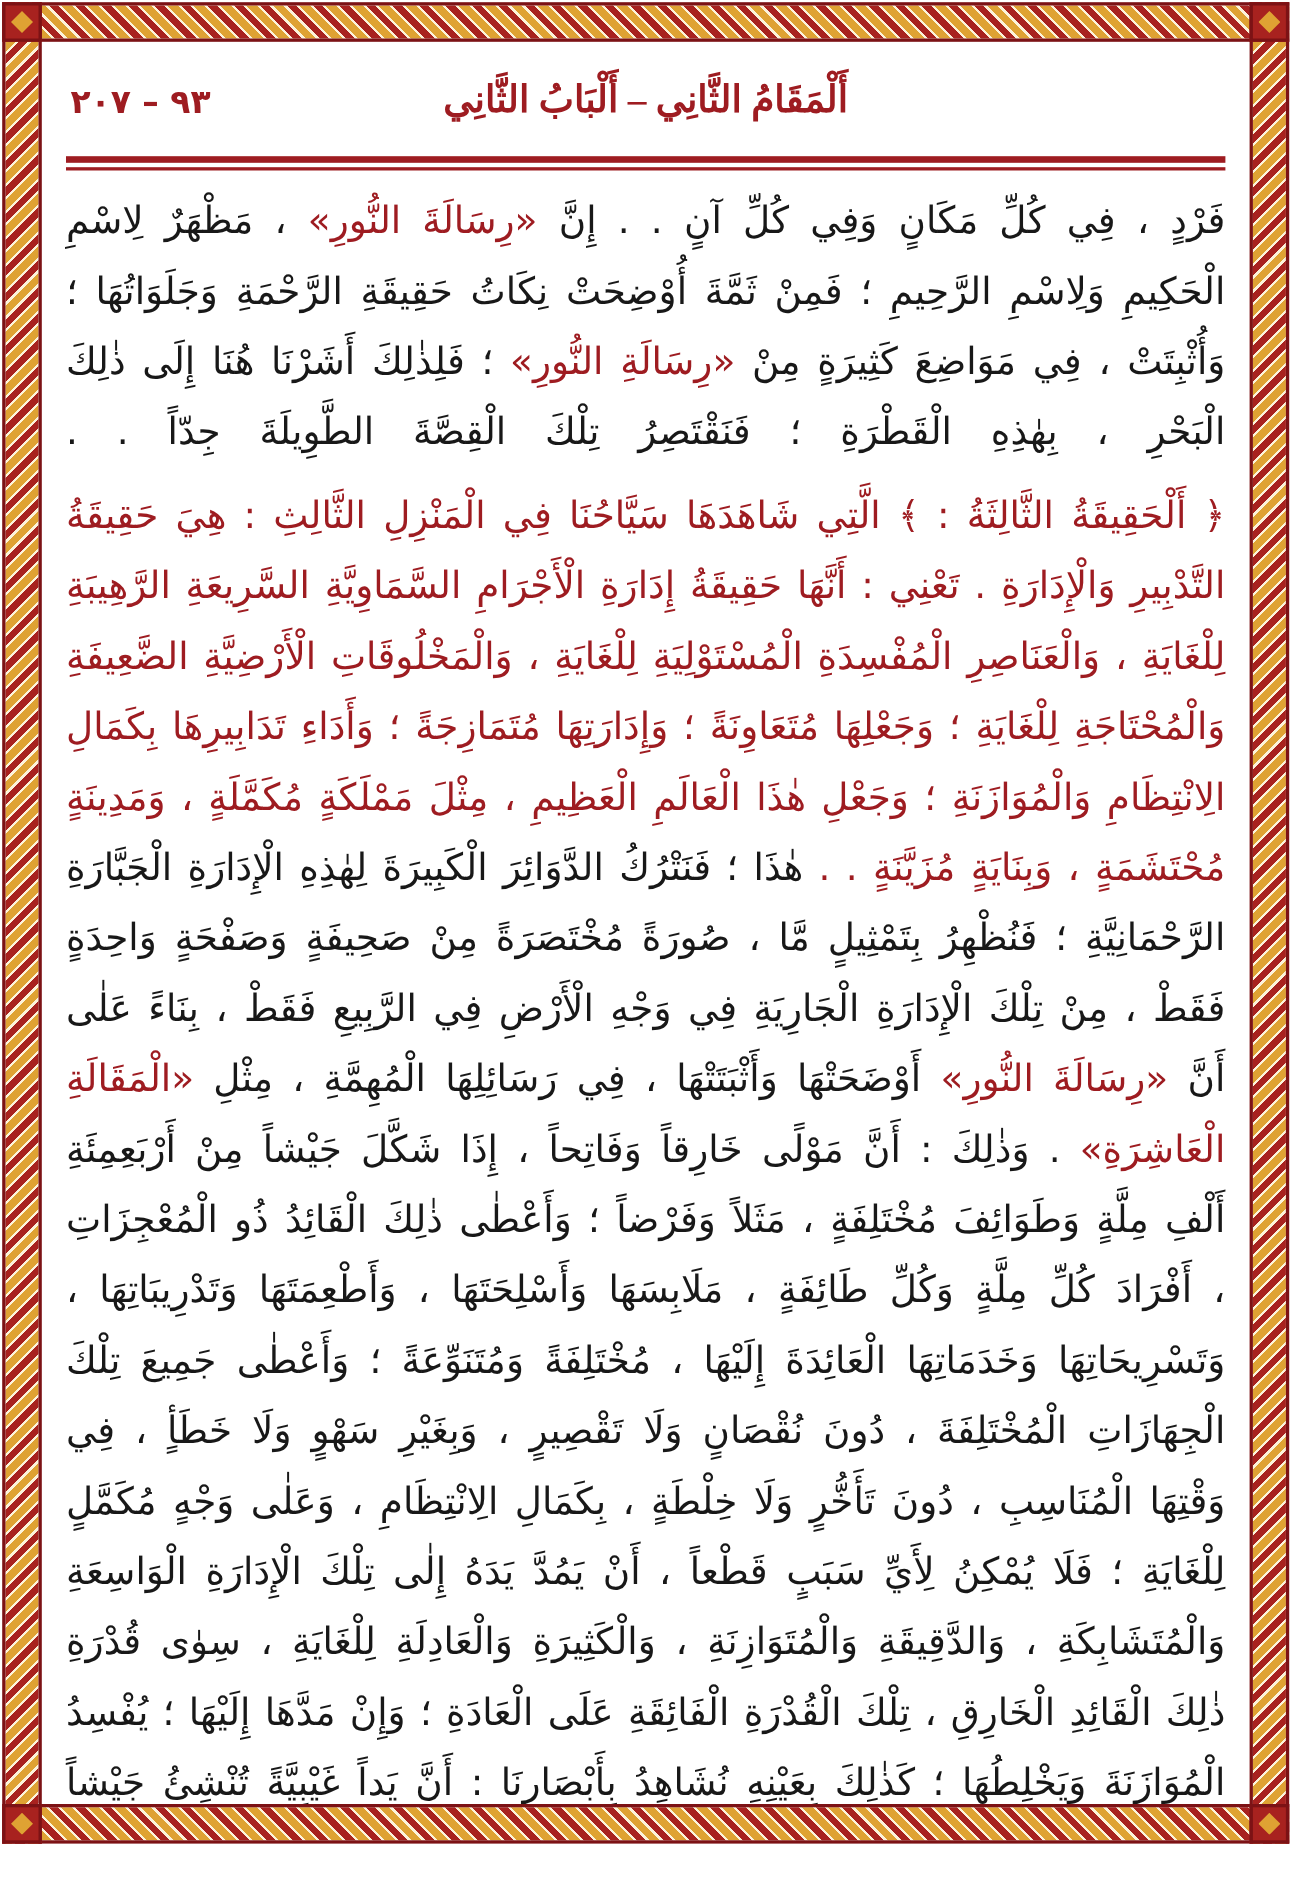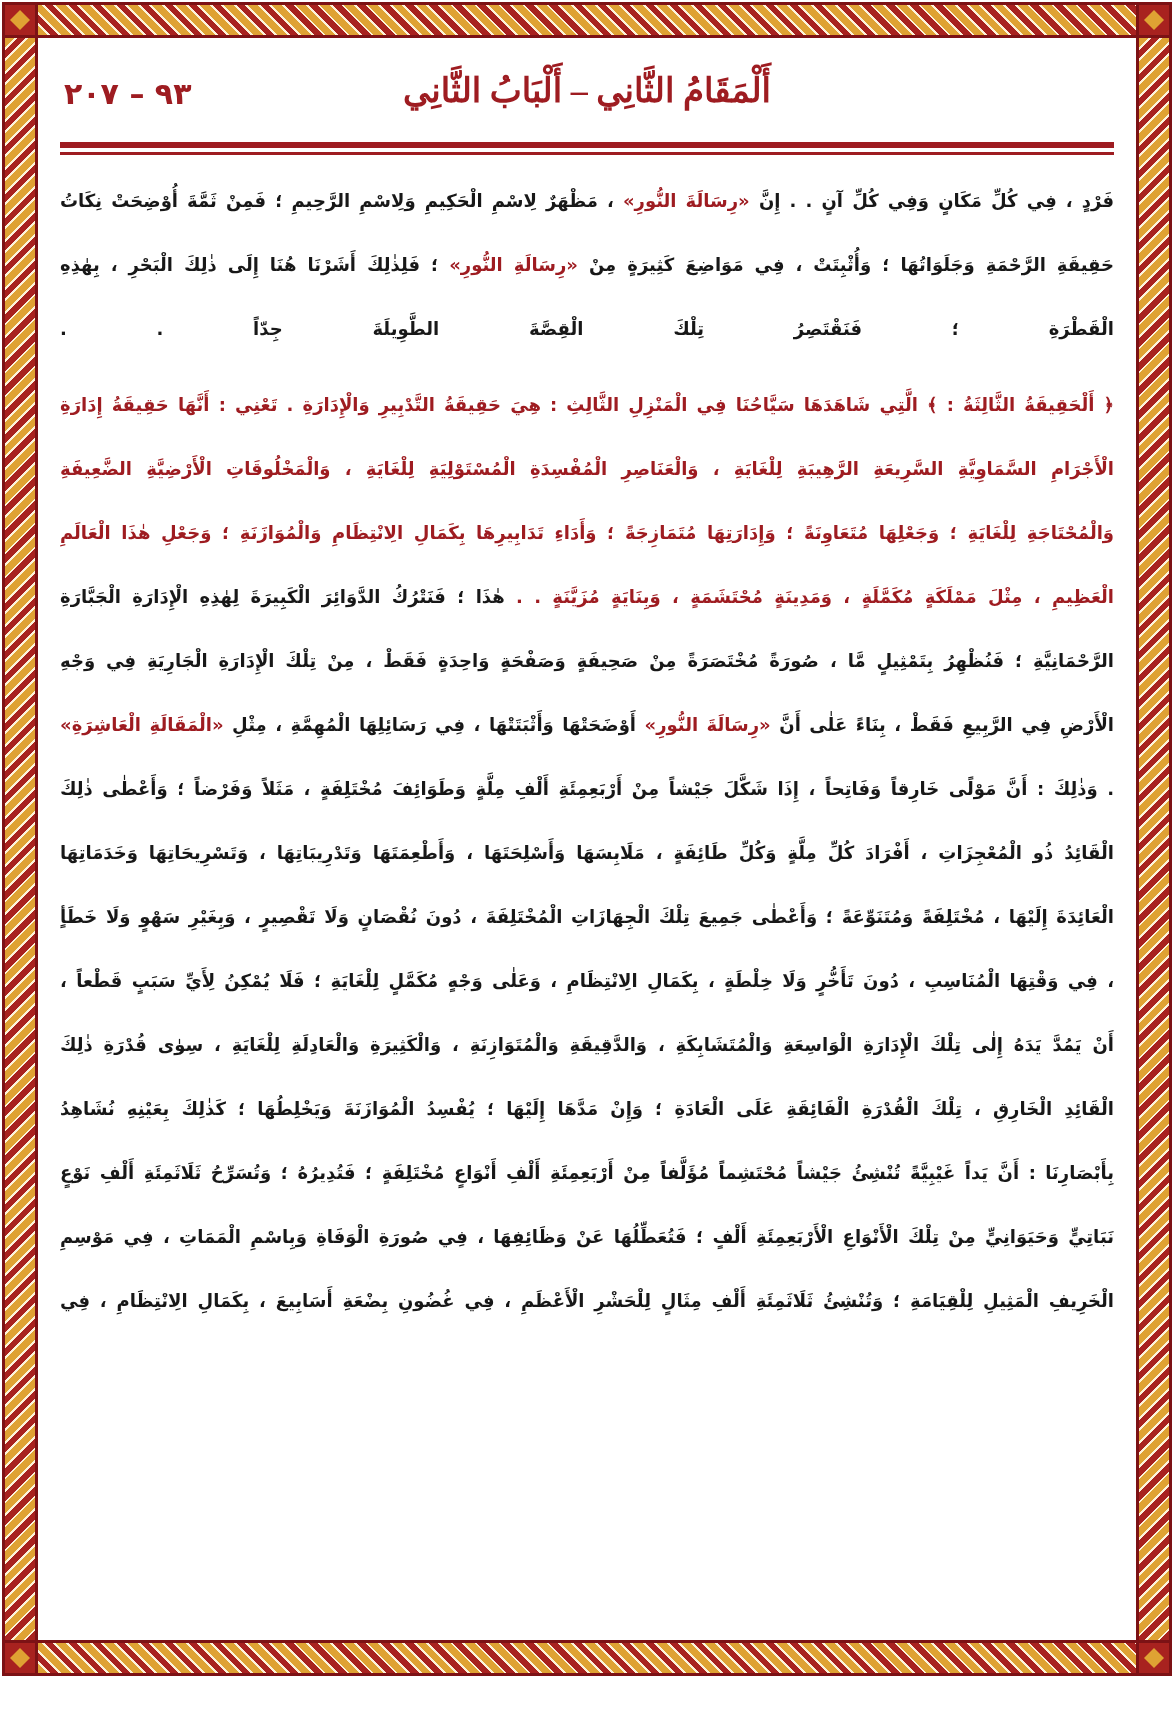--- a/index.html
+++ b/index.html
@@ -73,21 +73,21 @@
     color:var(--c-red,#9e1c21);
     direction:rtl;
   }
   .divider{margin-top:10px;}
   .rule-thick{height:6px;background:var(--c-red,#9e1c21);}
   .rule-thin{height:3px;background:var(--c-red,#9e1c21);margin-top:4px;}
 
   .body-text{margin-top:14px;}
   .body-text p{
     margin:0;
-    font-size:18px;font-weight:bold;
+    font-size:34px;font-weight:normal;
     color:var(--c-text,#181818);
     line-height:64px;
     text-align:justify;
     text-align-last:justify;
     word-spacing:2px;
   }
   .body-text p + p{margin-top:12px;}
   .red{color:var(--c-red,#9e1c21);}
 </style>
 </head>

